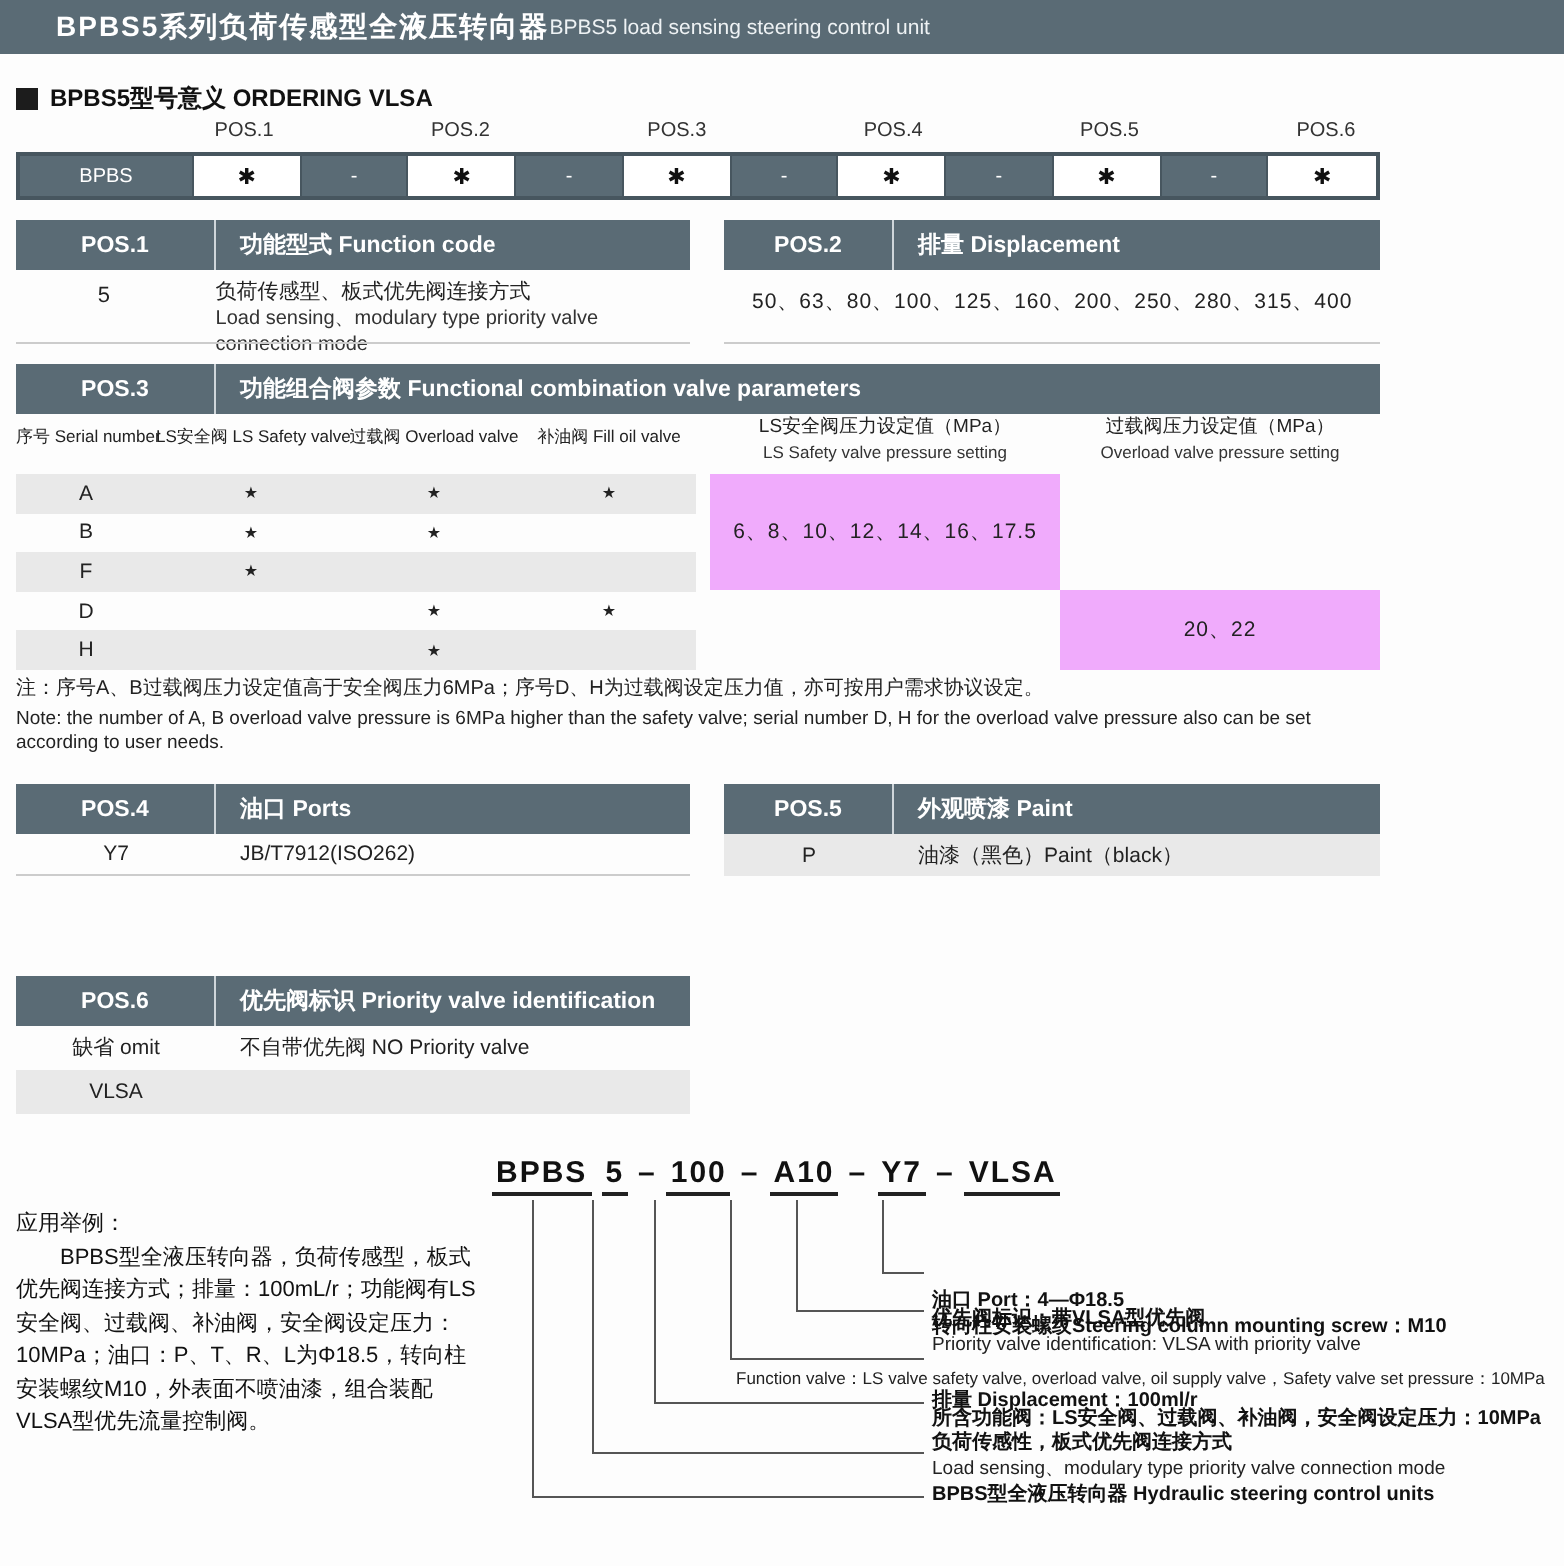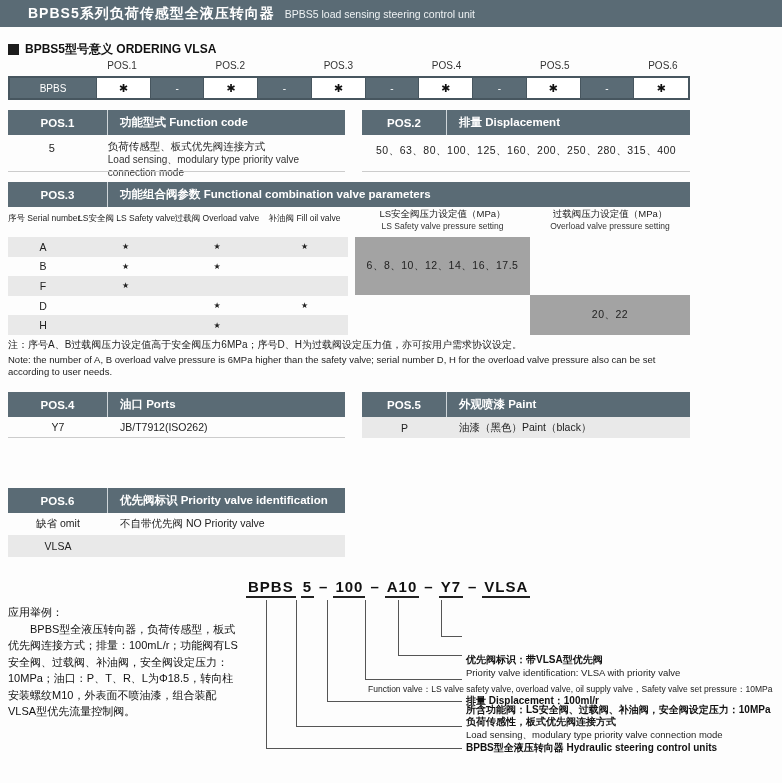--- a/index.html
+++ b/index.html
@@ -3,21 +3,21 @@
 <meta charset="utf-8">
 <style>
   * { margin:0; padding:0; box-sizing:border-box; }
   body { background:#fff; font-family:"Liberation Sans","DejaVu Sans",sans-serif; color:#222; }
   .page { position:relative; width:782px; height:783px; background:#fdfdfd; overflow:hidden; }
 
   
   .topbar { position:absolute; left:0; top:0; width:782px; height:27px; background:#5a6b75;
             display:flex; align-items:center; padding-left:28px; }
   .topbar-zh { color:#fff; font-weight:bold; font-size:14px; letter-spacing:1px; }
-  .topbar-en { color:#eef2f4; font-size:10.5px; margin-left:10px; }
+  .topbar-en { color:#eef2f4; font-size:10.5px; }
 
   
   .section-title { position:absolute; left:8px; top:41px; display:flex; align-items:center; gap:6px;
                    font-weight:bold; font-size:12px; color:#111; }
   .sq { width:11px; height:11px; background:#1c1c1c; display:inline-block; }
 
   
   .grid12 { display:grid; grid-template-columns:87px repeat(11,1fr); width:682px; }
   .pos-labels { position:absolute; left:8px; top:60px; height:13px; font-size:10px; color:#333; }
   .pos-labels span { text-align:center; }
@@ -49,21 +49,21 @@
   .p3-colheads { position:absolute; left:0; top:31px; width:340px; display:grid;
                  grid-template-columns:70px 95px 88px 87px; font-size:8.5px; color:#222; }
   .p3-colheads span { text-align:center; white-space:nowrap; }
   .p3-h { position:absolute; text-align:center; font-size:9.5px; line-height:12px; color:#222; }
   .p3-h .en { font-size:8.5px; color:#333; }
   .p3-rows { position:absolute; left:0; top:55px; width:340px; }
   .p3-row { display:grid; grid-template-columns:70px 95px 88px 87px; height:19.6px; align-items:center; }
   .p3-row.shade { background:#e9e9e9; }
   .p3-row span { text-align:center; font-size:10.5px; }
   .p3-row .star { font-size:8px; }
-  .p3-box { position:absolute; background:#a3a3a3; display:flex; align-items:center; justify-content:center;
+  .p3-box { position:absolute; background:#f0abfc; display:flex; align-items:center; justify-content:center;
             font-size:10.5px; letter-spacing:.5px; }
 
   
   .note { position:absolute; left:8px; font-size:9.5px; line-height:12.5px; color:#222; }
   .note .zh { font-size:10px; margin-bottom:2px; }
 
   
   .kv-row { display:flex; align-items:center; height:21px; }
   .kv-code { width:100px; text-align:center; font-size:10.5px; }
   .kv-code.narrow { width:85px; }
@@ -283,20 +283,24 @@
   <div class="hline" style="left:365px; top:679px; width:97px;"></div>
   <div class="vline" style="left:398px; height:55px;"></div>
   <div class="hline" style="left:398px; top:655px; width:64px;"></div>
   <div class="vline" style="left:441px; height:36px;"></div>
   <div class="hline" style="left:441px; top:636px; width:21px;"></div>
 
   <div class="callout" style="top:618px;margin-top:36px;">
     <div class="zh">优先阀标识：带VLSA型优先阀</div>
     <div class="en">Priority valve identification: VLSA with priority valve</div>
   </div>
+  <div class="callout" style="top:645px;">
+    <div class="zh">油口 Port：4—Φ18.5</div>
+    <div class="zh">转向柱安装螺纹Steering column mounting screw：M10</div>
+  </div>
   <div class="callout" style="top:704px;">
     <div class="zh">所含功能阀：LS安全阀、过载阀、补油阀，安全阀设定压力：10MPa</div>
   </div>
   <div class="callout-en-wide" style="top:684px;">Function valve：LS valve safety valve, overload valve, oil supply valve，Safety valve set pressure：10MPa</div>
   <div class="callout" style="top:695px;">
     <div class="zh">排量 Displacement：100ml/r</div>
   </div>
   <div class="callout" style="top:716px;">
     <div class="zh">负荷传感性，板式优先阀连接方式</div>
     <div class="en">Load sensing、modulary type priority valve connection mode</div>

